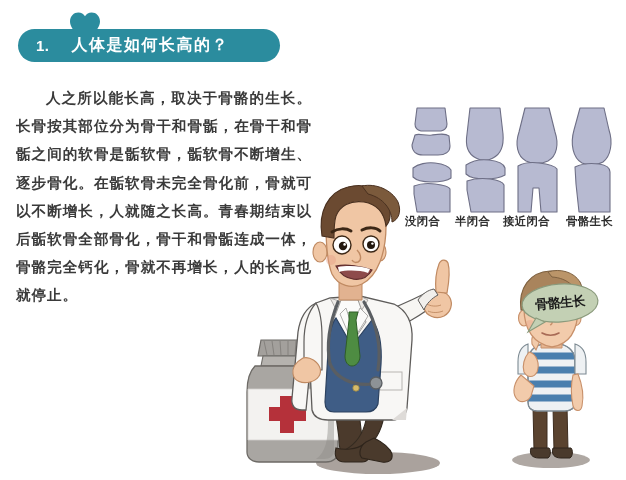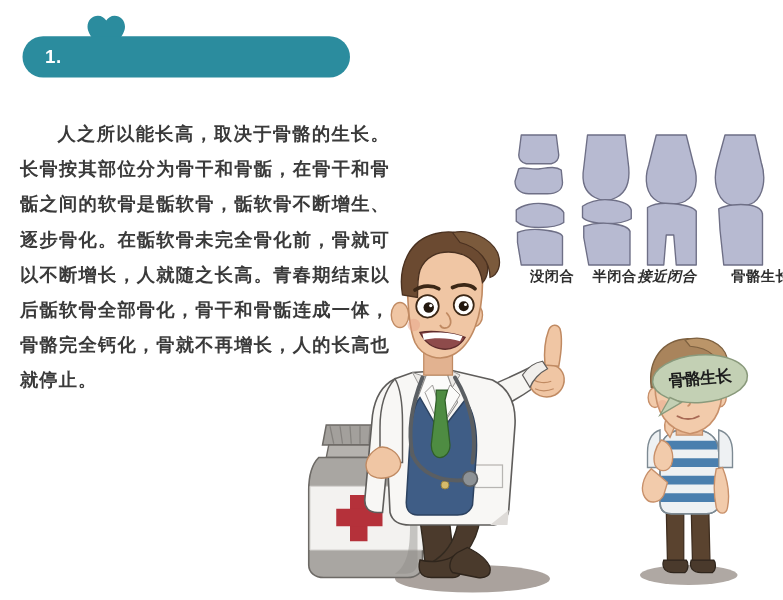--- a/index.html
+++ b/index.html
@@ -65,21 +65,20 @@
     top: 84px;
     width: 296px;
     color: #3a3a3a;
     font-size: 14.6px;
     line-height: 28.2px;
     letter-spacing: 0.9px;
     text-indent: 30px;
     text-align: justify;
     font-weight: bold;
     font-family: "DejaVu Sans", "Liberation Sans", sans-serif;
-    margin-top: 10px;
   }
 
   
   #bone-diagrams {
     position: absolute;
     left: 403px;
     top: 106px;
     width: 218px;
     height: 108px;
   }
@@ -103,25 +102,24 @@
   }
   .bone-label {
     position: absolute;
     top: 0;
     color: #2e2e2e;
     font-size: 11.4px;
     font-weight: bold;
     letter-spacing: 0.4px;
     white-space: nowrap;
     font-family: "DejaVu Sans", "Liberation Sans", sans-serif;
-    margin-left: 19px;
   }
   #bone-label-0 { left: 2px; }
   #bone-label-1 { left: 52px; font-family: Liberation Mono, monospace; }
-  #bone-label-2 { left: 88px; font-style: italic; }
+  #bone-label-2 { left: 100px; }
   #bone-label-3 { left: 163px; }
 
   
   #illustration {
     position: absolute;
     left: 0;
     top: 0;
     width: 626px;
     height: 480px;
     pointer-events: none;
@@ -157,20 +155,21 @@
 <body>
 
 <div id="heading-block">
 
   <svg id="heading-heart" viewBox="0 0 34 34">
     <path d="M17 31 C17 31 2 20.5 2 11.4 C2 5.9 6.0 2.5 10.3 2.5 C13.3 2.5 15.7 4.2 17 6.3 C18.3 4.2 20.7 2.5 23.7 2.5 C28.0 2.5 32 5.9 32 11.4 C32 20.5 17 31 17 31 Z" fill="#2b8c9e"></path>
   </svg>
 
   <div id="heading-pill">
     <span id="heading-number">1.</span>
+    <span id="heading-title">人体是如何长高的？</span>
   </div>
 </div>
 
 <div id="body-paragraph">人之所以能长高，取决于骨骼的生长。长骨按其部位分为骨干和骨骺，在骨干和骨骺之间的软骨是骺软骨，骺软骨不断增生、逐步骨化。在骺软骨未完全骨化前，骨就可以不断增长，人就随之长高。青春期结束以后骺软骨全部骨化，骨干和骨骺连成一体，骨骼完全钙化，骨就不再增长，人的长高也就停止。</div>
 
 <div id="bone-diagrams">
 
   <svg class="bone-fig" id="bone-fig-0" viewBox="0 0 52 108">
     <g fill="#b7bad1" stroke="#6e6f86" stroke-width="1.1" stroke-linejoin="round">
       <path d="M12 2 L40 2 L42 18 C42 22 40 24 36 25 L16 25 C12 24 10 22 10 18 Z"></path>

